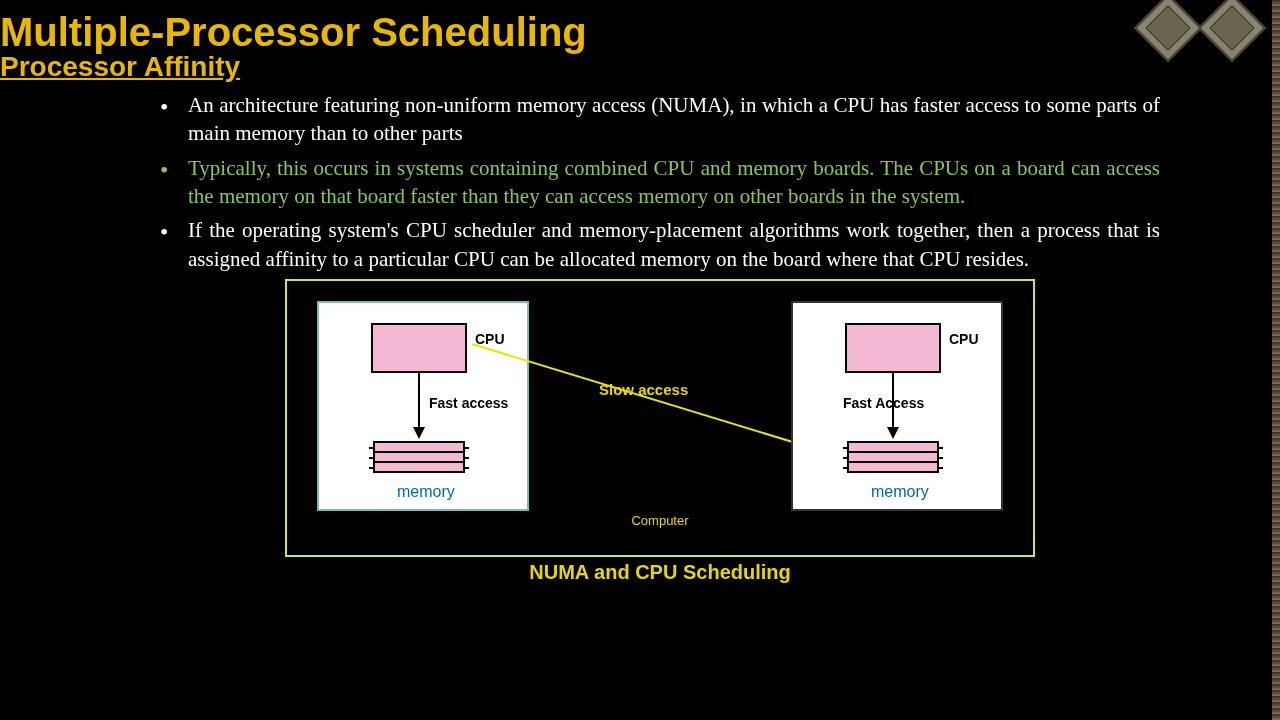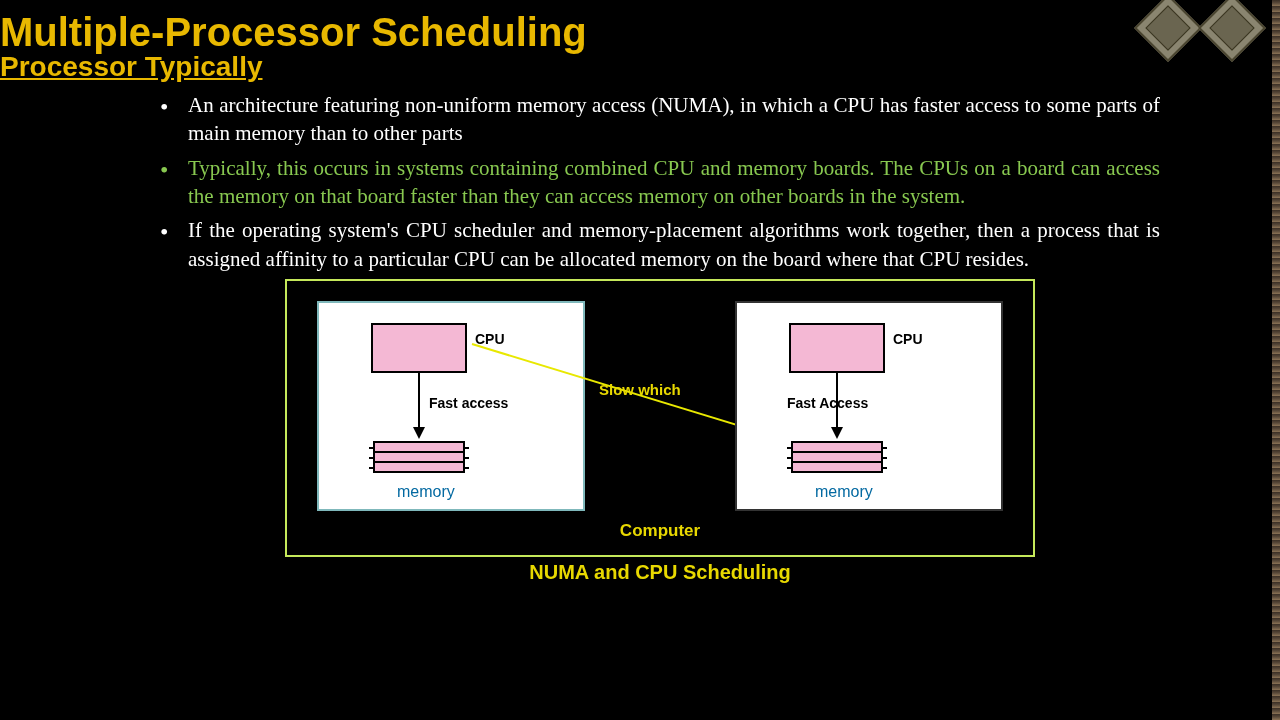--- a/index.html
+++ b/index.html
@@ -87,21 +87,21 @@
   .diagram {
     margin: 6px auto 0;
     width: 750px;
     border: 2px solid #c5e85a;
     position: relative;
     padding: 20px 30px 44px;
     display: flex;
     justify-content: space-between;
   }
   .board {
-    width: 268px;
+    width: 212px;
     height: 210px;
     background: #fff;
     border: 2px solid #7fb8bb;
     position: relative;
   }
   .board-right { border-color: #333; }
   .cpu-box {
     position: absolute;
     top: 20px;
     left: 52px;
@@ -199,45 +199,45 @@
     content: '';
     position: absolute;
     right: -2px;
     top: -5px;
     border-left: 14px solid #e8e800;
     border-top: 6px solid transparent;
     border-bottom: 6px solid transparent;
   }
   .computer-label {
     position: absolute;
-    bottom: 14px;
+    bottom: 27px;
     left: 50%;
     transform: translateX(-50%);
     color: #e8d800;
-    font-size: 17px;
-    font-weight: bold;
+    font-size: 13px;
+    font-weight: normal;
     font-family: Arial, sans-serif;
   }
   .caption {
     text-align: center;
     color: #e8d800;
     font-size: 20px;
     font-weight: bold;
     font-family: Arial, sans-serif;
     margin-top: 4px;
   }
 </style>
 </head>
 <body>
 
 <div class="edge-decoration"></div>
 
 <div class="header">
   <div class="title">Multiple-Processor Scheduling</div>
-  <div class="subtitle">Processor Typically</div>
+  <div class="subtitle">Processor Affinity</div>
   <div class="chips">
     <div class="chip"></div>
     <div class="chip"></div>
   </div>
 </div>
 
 <div class="content">
   <ul>
     <li class="bullet-white">An architecture featuring non-uniform memory access (NUMA), in which a CPU has faster access to some parts of main memory than to other parts</li>
     <li class="bullet-green">Typically, this occurs in systems containing combined CPU and memory boards. The CPUs on a board can access the memory on that board faster than they can access memory on other boards in the system.</li>
@@ -252,21 +252,21 @@
       <div class="fast-label">Fast access</div>
       <div class="memory-stack">
         <div class="mem-layer"></div>
         <div class="mem-layer"></div>
         <div class="mem-layer"></div>
       </div>
       <div class="memory-label">memory</div>
     </div>
 
     <div class="slow-arrow"></div>
-    <div class="slow-label">Slow which</div>
+    <div class="slow-label">Slow access</div>
 
     <div class="board board-right">
       <div class="cpu-box"></div>
       <div class="cpu-label">CPU</div>
       <div class="arrow-down"></div>
       <div class="fast-label" style="left:50px;">Fast Access</div>
       <div class="memory-stack">
         <div class="mem-layer"></div>
         <div class="mem-layer"></div>
         <div class="mem-layer"></div>

